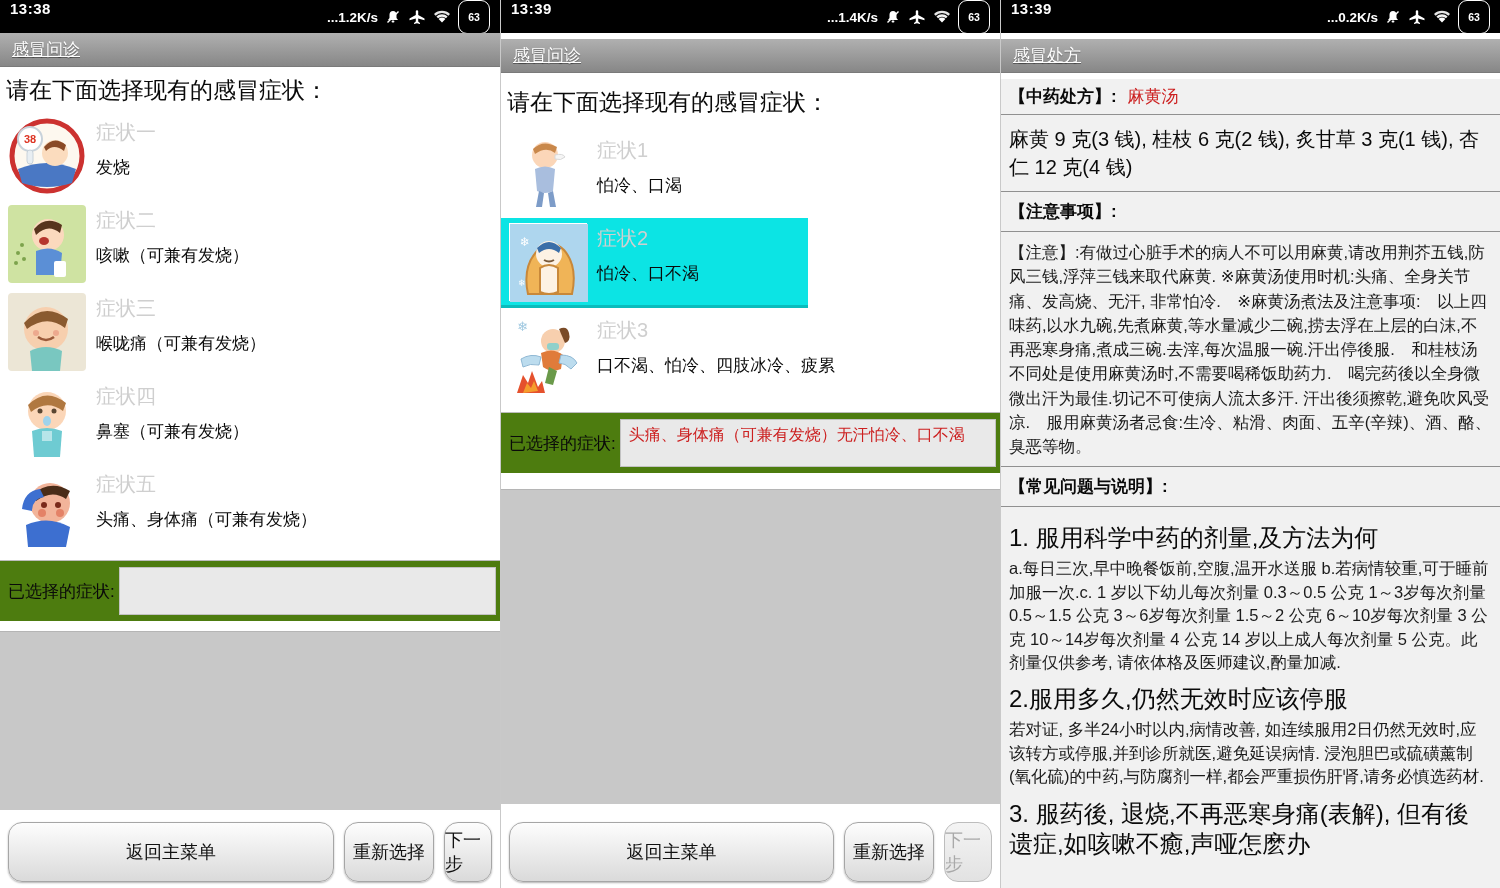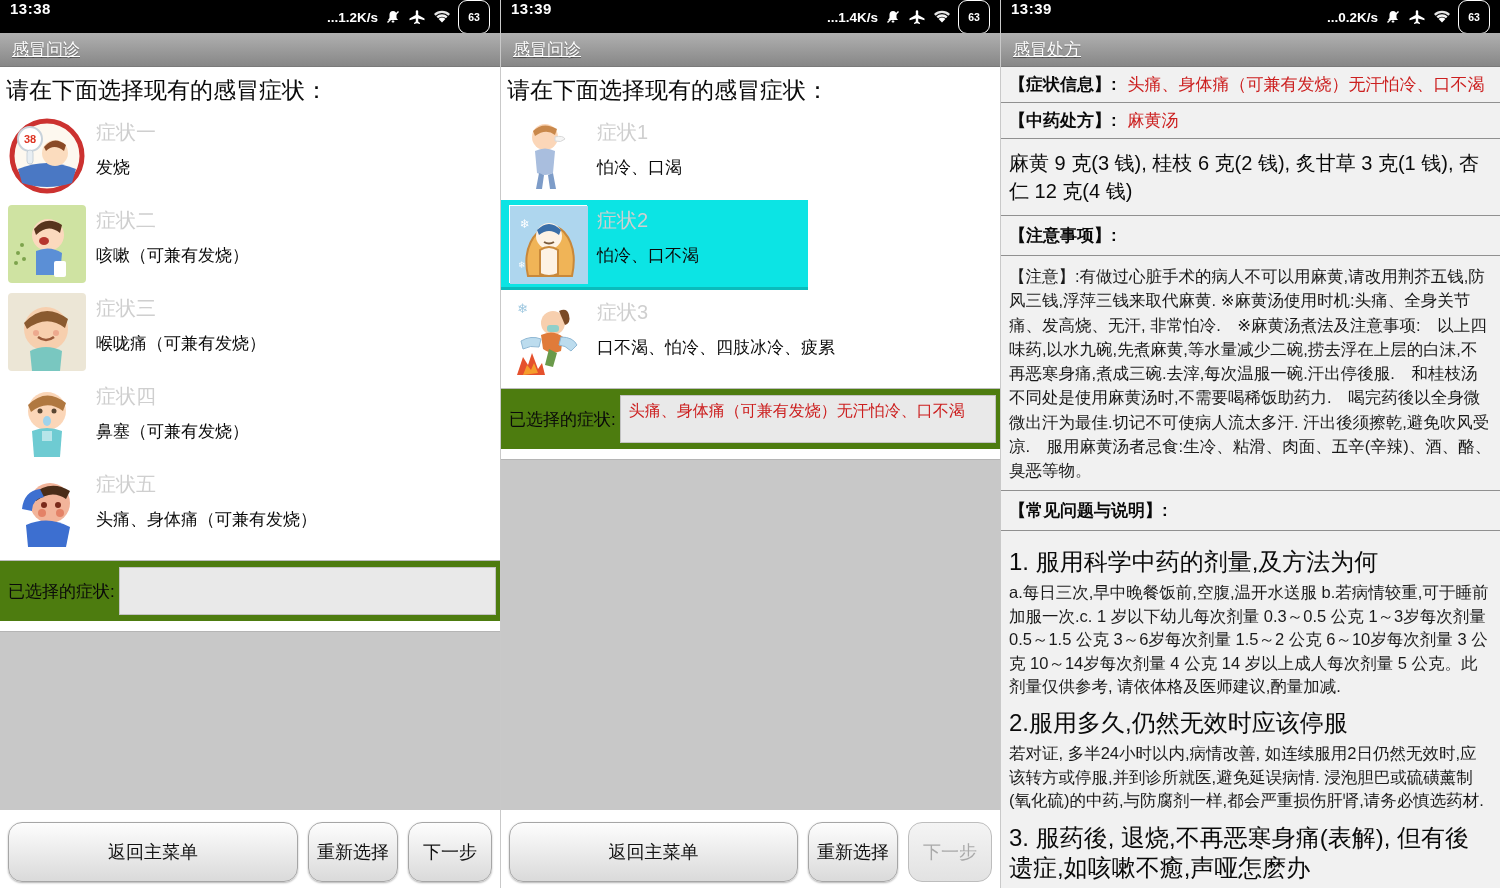--- a/index.html
+++ b/index.html
@@ -1,20 +1,20 @@
 <!DOCTYPE html>
 <html><head>
 <meta charset="utf-8">
 <style>
   * { margin:0; padding:0; box-sizing:border-box; }
   html,body { width:1500px; height:888px; overflow:hidden; }
   body { font-family:"Liberation Sans","DejaVu Sans",sans-serif; background:#fff; display:flex; }
 
   .phone { width:500px; height:888px; background:#fff; display:flex; flex-direction:column; overflow:hidden; position:relative; }
-  .phone + .phone { border-left:1px solid #c9c9c9; }
+  .phone + .phone { border-left:1px solid #c9c9c9;gap:6px; }
 
   
   .statusbar { height:33px; background:#000; color:#fff; display:flex; align-items:flex-start; justify-content:space-between; padding:0 10px; flex:none; }
   .sb-time { font-size:15px; font-weight:bold; letter-spacing:.5px; }
   .sb-right { display:flex; align-items:center; gap:7px; }
   .sb-speed { font-size:13.5px; font-weight:bold; }
   .sb-ico { display:flex; align-items:center; }
   .battery { border:1.6px solid #fff; border-radius:9px; min-width:32px; height:17px; display:flex; align-items:center; justify-content:center; font-size:10.5px; font-weight:bold; padding:16px 4px; }
 
   
@@ -37,21 +37,21 @@
   .sel-row { margin-top:8px; background:#4d7c0f; display:flex; align-items:center; padding:6px 4px 6px 8px; min-height:58px; flex:none; border-top:1px solid #bdbdbd; }
   .sel-label { font-size:17px; color:#0a0a0a; flex:none; margin-right:4px; }
   .sel-box { flex:1; background:#e9e9e9; border:1px solid #c2c2c2; min-height:48px; padding:5px 8px; font-size:16px; color:#cc2020; line-height:1.3; }
 
   .gray-area { flex:1; background:#c8c8c8; margin:10px 0 12px 0; border-top:1px solid #b5b5b5; }
 
   .btn-row { flex:none; height:60px; display:flex; gap:10px; padding:0 8px; margin-bottom:6px; }
   .btn { background:linear-gradient(#fdfdfd,#dadada); border:1px solid #a6a6a6; border-radius:14px; box-shadow:0 1px 2px rgba(0,0,0,.3); display:flex; align-items:center; justify-content:center; font-size:18px; color:#111; cursor:pointer; }
   .btn-back { flex:1; }
   .btn-reselect { width:90px; }
-  .btn-next { width:84px; }
+  .btn-next { width:48px; }
   .btn.disabled { color:#a9a9a9; background:linear-gradient(#f4f4f4,#e2e2e2); border-color:#bdbdbd; box-shadow:none; }
 
   
   .rx { flex:1; background:#f1f1f1; overflow:hidden; display:flex; flex-direction:column; }
   .rx-sec { border-bottom:1px solid #909090; padding:6px 8px; flex:none; }
   .rx-line { font-size:17px; color:#0a0a0a; }
   .rx-line .lbl { font-weight:bold; }
   .rx-line .red { color:#cc2020; margin-left:6px; }
   .rx-dosage { font-size:20px; color:#0a0a0a; line-height:1.4; padding:10px 8px; }
   .rx-head { font-size:17px; font-weight:bold; color:#0a0a0a; padding:8px 8px; }
@@ -339,24 +339,20 @@
           <span>63</span>
         </span>
     </span>
   </div>
   <div class="titlebar">
       <span>感冒处方</span>
     </div>
 
   <div class="rx">
     <div class="rx-sec rx-line">
-      <span class="lbl">【症状信息】:</span>
-      <span class="red">头痛、身体痛（可兼有发烧）无汗怕冷、口不渴</span>
-    </div>
-    <div class="rx-sec rx-line">
       <span class="lbl">【中药处方】:</span>
       <span class="red">麻黄汤</span>
     </div>
     <div class="rx-sec rx-dosage">麻黄 9 克(3 钱), 桂枝 6 克(2 钱), 炙甘草 3 克(1 钱), 杏仁 12 克(4 钱)</div>
     <div class="rx-sec rx-head">【注意事项】:</div>
     <div class="rx-sec rx-body">【注意】:有做过心脏手术的病人不可以用麻黄,请改用荆芥五钱,防风三钱,浮萍三钱来取代麻黄. ※麻黄汤使用时机:头痛、全身关节痛、发高烧、无汗, 非常怕冷.　※麻黄汤煮法及注意事项:　以上四味药,以水九碗,先煮麻黄,等水量减少二碗,捞去浮在上层的白沫,不再恶寒身痛,煮成三碗.去滓,每次温服一碗.汗出停後服.　和桂枝汤不同处是使用麻黄汤时,不需要喝稀饭助药力.　喝完药後以全身微微出汗为最佳.切记不可使病人流太多汗. 汗出後须擦乾,避免吹风受凉.　服用麻黄汤者忌食:生冷、粘滑、肉面、五辛(辛辣)、酒、酪、臭恶等物。</div>
     <div class="rx-sec rx-head">【常见问题与说明】:</div>
     <div class="rx-sec rx-faqwrap">
       <div class="faq-title">1. 服用科学中药的剂量,及方法为何</div>
       <div class="faq-body">a.每日三次,早中晚餐饭前,空腹,温开水送服 b.若病情较重,可于睡前加服一次.c. 1 岁以下幼儿每次剂量 0.3～0.5 公克 1～3岁每次剂量 0.5～1.5 公克 3～6岁每次剂量 1.5～2 公克 6～10岁每次剂量 3 公克 10～14岁每次剂量 4 公克 14 岁以上成人每次剂量 5 公克。此剂量仅供参考, 请依体格及医师建议,酌量加减.</div>

